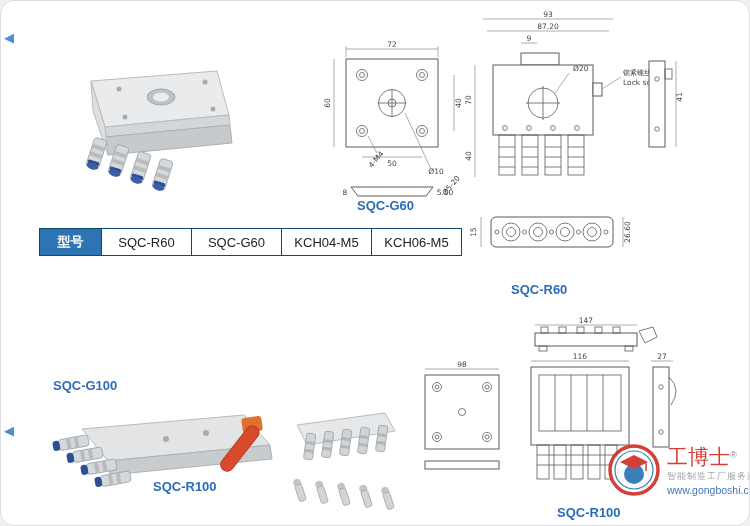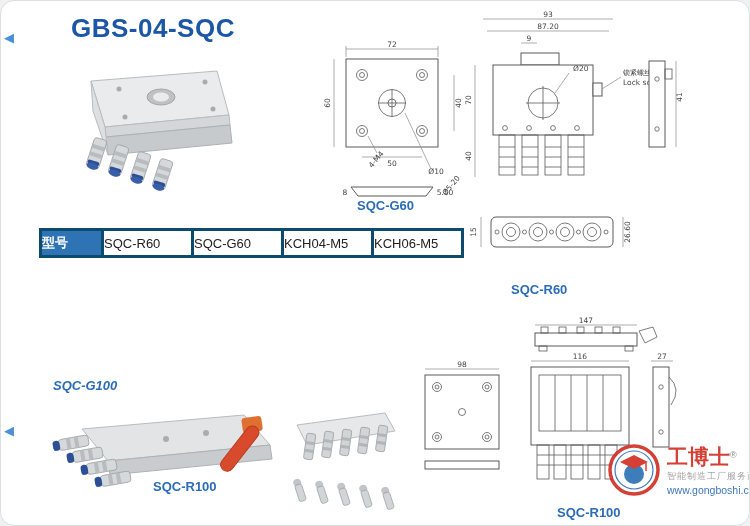--- a/index.html
+++ b/index.html
@@ -6,45 +6,44 @@
   html,body { background:#f0f1f3; font-family:"Liberation Sans",sans-serif; }
   .card { position:relative; width:750px; height:526px; background:#fff;
           border:1px solid #dcdee1; border-radius:14px; overflow:hidden; }
   .title { position:absolute; left:70px; top:12px; font-size:26px; font-weight:bold;
            color:#1b57a6; letter-spacing:0.5px; }
   .nav-arrow { position:absolute; left:3px; color:#4a8fd8; font-size:13px; cursor:pointer; line-height:1; }
   .blue-label { position:absolute; color:#2b6cb8; font-weight:bold; font-size:13px; }
   .abs { position:absolute; }
   
   .spec-table { position:absolute; left:38px; top:227px; border-collapse:collapse; }
-  .spec-table td { border:3px solid #0c4a6e; font-size:13px; height:27px; }
+  .spec-table td { border:1px solid #0c4a6e; text-align:center; font-size:13px; height:27px; }
   .spec-table td.hd { background:#2e74b5; color:#fff; font-weight:bold; width:62px; }
   .spec-table td.c { width:90px; background:#fff; color:#222; }
   .spec-table tr.alt td.c { background:#d9e7f6; }
   
   svg text { font-family:"DejaVu Sans",sans-serif; fill:#444; }
   .dim { font-size:7.5px; }
   .dim-cn { font-size:7px; fill:#333; }
   .outline { fill:#fff; stroke:#5a5a5a; stroke-width:1; }
   .thin { fill:none; stroke:#5a5a5a; stroke-width:0.8; }
   .dimline { stroke:#8a8a8a; stroke-width:0.7; }
   
   .logo { position:absolute; left:606px; top:442px; display:flex; align-items:center; gap:6px; opacity:0.93; }
   .logo-text { display:flex; flex-direction:column; line-height:1.2; }
-  .logo-brand { color:#d23227; font-size:21px; font-weight:bold; }
+  .logo-brand { color:#d23227; font-size:21px; font-weight:normal; }
   .logo-reg { font-size:9px; color:#888; vertical-align:super; font-weight:normal; }
   .logo-tagline { font-size:9px; color:#9a9a9a; letter-spacing:1px; margin-top:2px; }
   .logo-url { font-size:10.5px; color:#2f6db5; margin-top:2px; }
 </style>
 </head>
 <body>
 
 <div class="card">
 
-  <div class="title">GBS-04-SQC</div>
 
   <div class="nav-arrow" style="top:30px;">◀</div>
   <div class="nav-arrow" style="top:423px;">◀</div>
 
   <svg class="abs" style="left:44px; top:48px;" width="200" height="160" viewBox="0 0 200 160">
     <defs>
       <g id="conn">
         <rect x="0" y="0" width="13" height="30" rx="3" fill="#d6d9db" stroke="#9da0a2" stroke-width="0.8"></rect>
         <rect x="0" y="7" width="13" height="4" fill="#b9bcbe"></rect>
         <rect x="0" y="15" width="13" height="4" fill="#b9bcbe"></rect>
@@ -192,21 +191,21 @@
         <tr>
       <td class="hd">型号</td>
       <td class="c">SQC-R60</td>
       <td class="c">SQC-G60</td>
       <td class="c">KCH04-M5</td>
       <td class="c">KCH06-M5</td>
     </tr>
   </tbody>
     </table>
 
-  <div class="blue-label" style="left:52px; top:377px;font-style:italic;">SQC-G100</div>
+  <div class="blue-label" style="left:52px; top:377px;">SQC-G100</div>
   <svg class="abs" style="left:45px; top:388px;" width="250" height="124" viewBox="0 0 250 124">
     <defs>
       <g id="connh">
         <rect x="6" y="0" width="30" height="11" rx="3" fill="#d6d9db" stroke="#9da0a2" stroke-width="0.8"></rect>
         <rect x="14" y="0" width="4" height="11" fill="#b9bcbe"></rect>
         <rect x="22" y="0" width="4" height="11" fill="#b9bcbe"></rect>
         <rect x="0" y="0.5" width="7" height="10" rx="3" fill="#2d4f95"></rect>
       </g>
     </defs>
     <polygon points="36,40 198,26 224,56 62,72" fill="#e2e4e6" stroke="#b9bcbe"></polygon>

